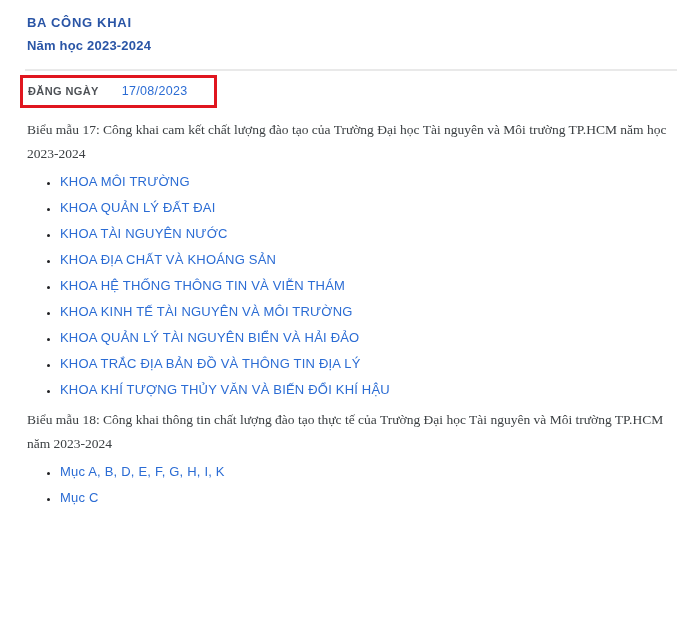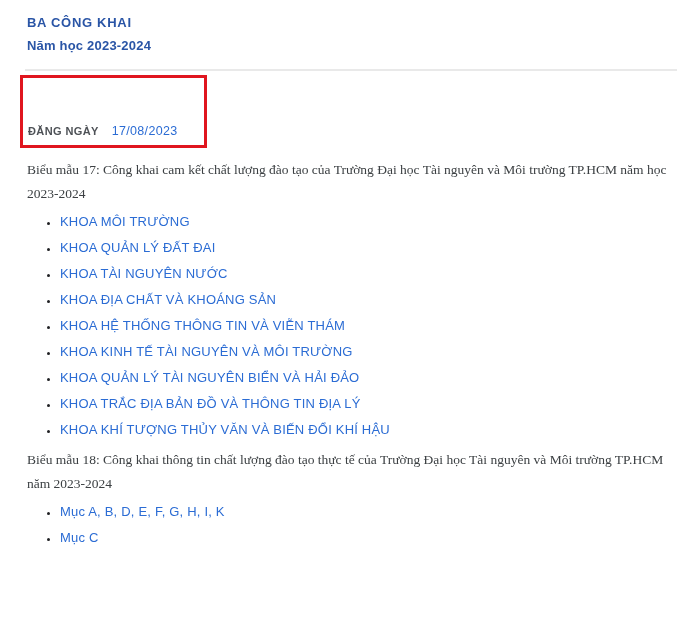--- a/index.html
+++ b/index.html
@@ -21,28 +21,28 @@
   .eyebrow{
     font-size:13px;font-weight:bold;letter-spacing:.7px;
     color:var(--head-blue);cursor:pointer;display:inline-block;
   }
   .title{
     font-size:13px;font-weight:bold;color:var(--head-blue);
     margin:7px 0 16px;letter-spacing:.2px;
   }
   .divider{height:2px;background:var(--divider);margin:9px 0 0 -2px;width:652px;}
   .date-stamp{
-    display:inline-flex;align-items:baseline;gap:13px;
+    display:inline-flex;align-items:baseline;gap:23px;
     border:3px solid var(--highlight-red);
     margin:4px 0 0 -7px;padding:6px 27px 7px 5px;
   }
   .date-label{
     font-size:11px;font-weight:bold;color:var(--label-gray);letter-spacing:.4px;
   }
-  .date-value{font-size:12.5px;color:var(--link-blue);letter-spacing:.3px;margin-top:40px;}
+  .date-value{font-size:12.5px;color:var(--link-blue);letter-spacing:.3px;}
   .intro{
     font-size:13.5px;line-height:24px;color:var(--body-text);
     margin:10px 0 0;max-width:660px;font-family:Liberation Serif, serif;
   }
   .intro18{margin-top:2px;}
   ul.link-list{margin:8px 0 0;padding:0 0 0 33px;list-style:disc;}
   ul.link-list li{
     margin:8px 0 10px;font-size:13px;line-height:16px;color:#202124;
   }
   ul.link-list li::marker{font-size:11px;color:#202124;}

